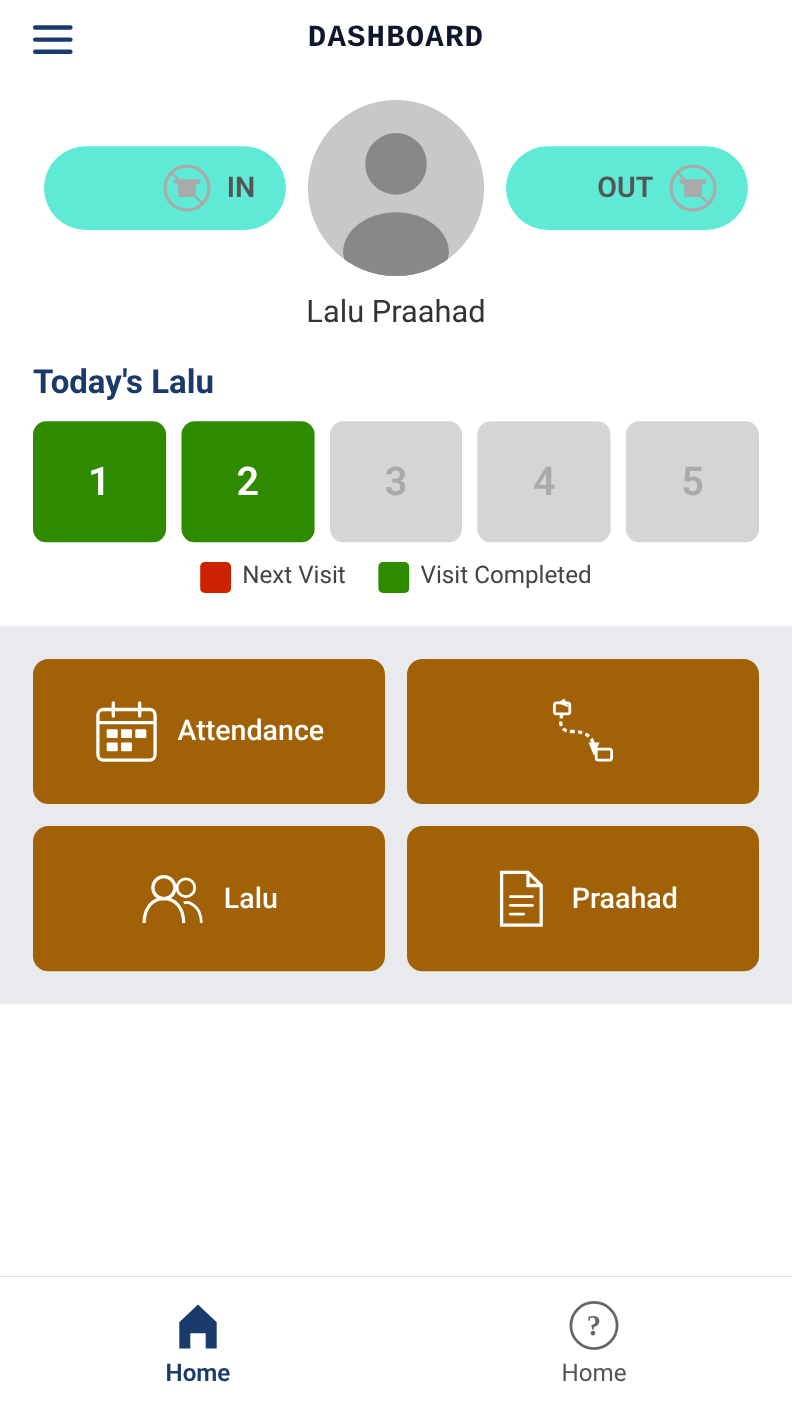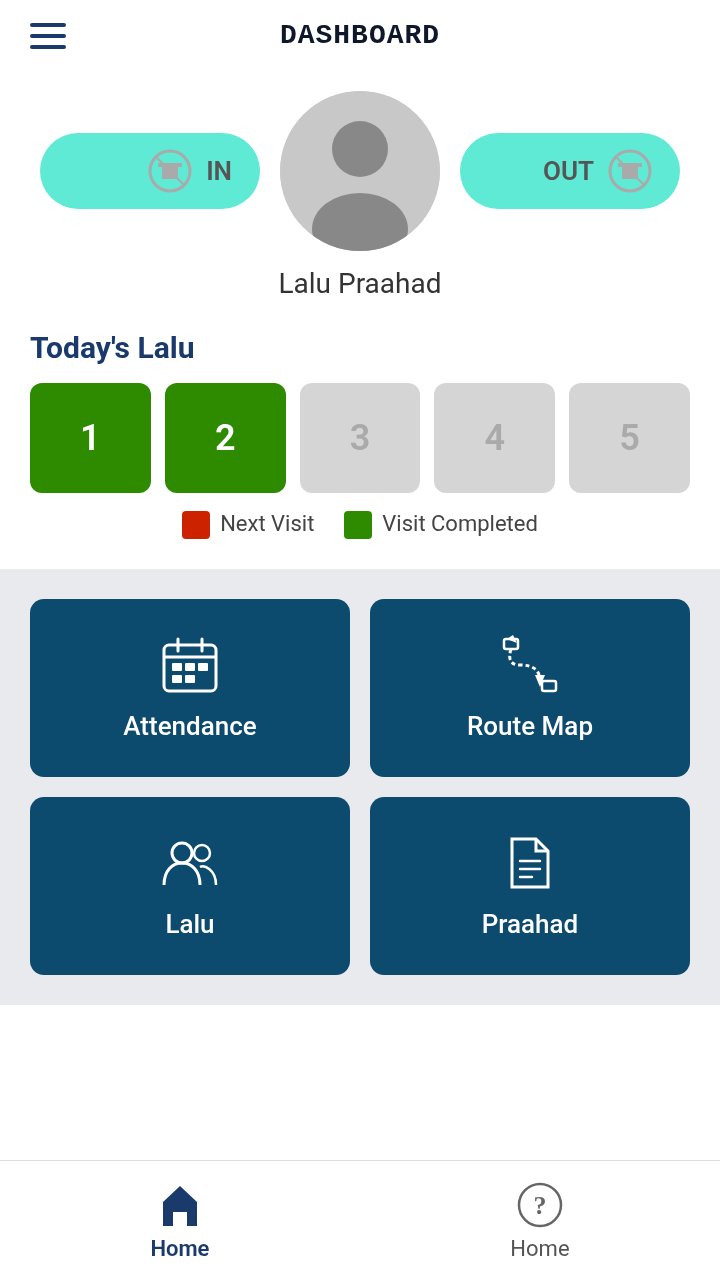--- a/index.html
+++ b/index.html
@@ -158,24 +158,24 @@
       margin-top: 20px;
     }
     .grid-row {
       display: flex;
       gap: 20px;
       margin-bottom: 20px;
     }
     .grid-row:last-child { margin-bottom: 0; }
     .grid-card {
       flex: 1;
-      background: #0c4a6e;
+      background: #a16207;
       border-radius: 14px;
       display: flex;
-      flex-direction: column;
+      flex-direction: row;
       align-items: center;
       justify-content: center;
       padding: 36px 20px;
       cursor: pointer;
       gap: 16px;
     }
     .grid-card-label {
       color: #fff;
       font-size: 26px;
       font-weight: 500;
@@ -306,21 +306,20 @@
     </div>
 
     <div class="grid-card">
       <svg class="card-icon" viewBox="0 0 60 60" fill="none">
         <rect x="4" y="4" width="14" height="10" rx="2" stroke="white" stroke-width="2.5" fill="none"></rect>
         <rect x="42" y="46" width="14" height="10" rx="2" stroke="white" stroke-width="2.5" fill="none"></rect>
         <path d="M11 14 Q6 30 20 30 Q40 30 40 46" stroke="white" stroke-width="3" fill="none" stroke-dasharray="4 3"></path>
         <polygon points="35,40 40,52 45,40" fill="white"></polygon>
         <polygon points="7,4 13,0 17,8" fill="white"></polygon>
       </svg>
-      <span class="grid-card-label">Route Map</span>
     </div>
 
 
   </div>
 
   <div class="grid-row">
 
     <div class="grid-card">
       <svg class="card-icon" viewBox="0 0 60 60" fill="none">
         <circle cx="22" cy="20" r="10" stroke="white" stroke-width="3" fill="none"></circle>

